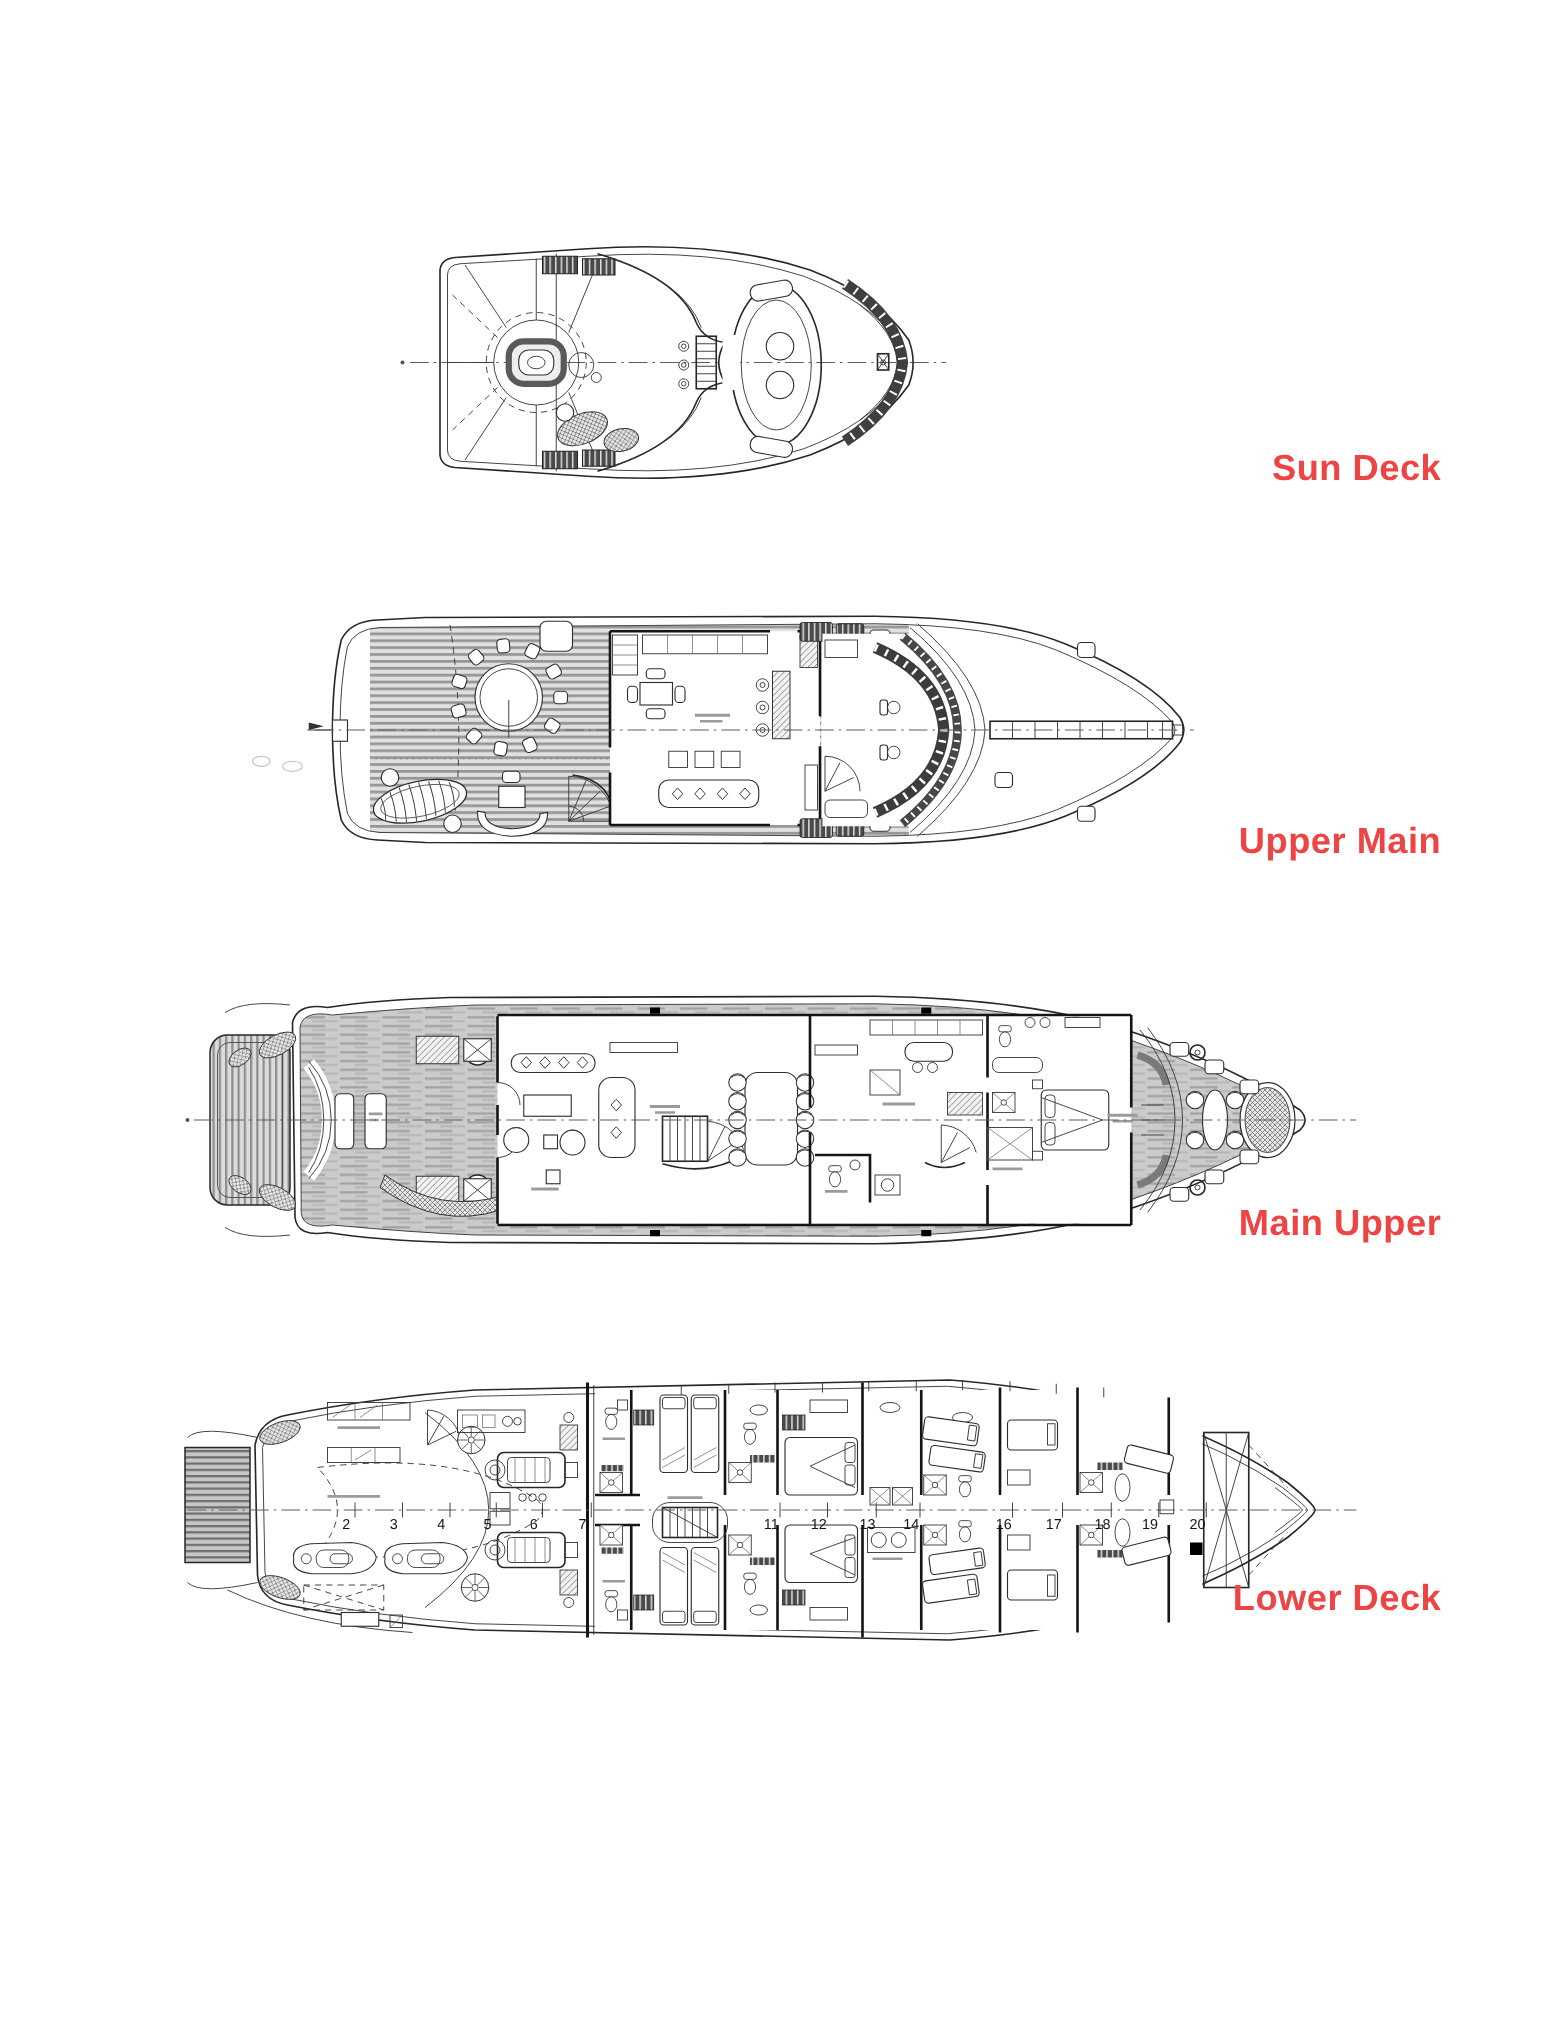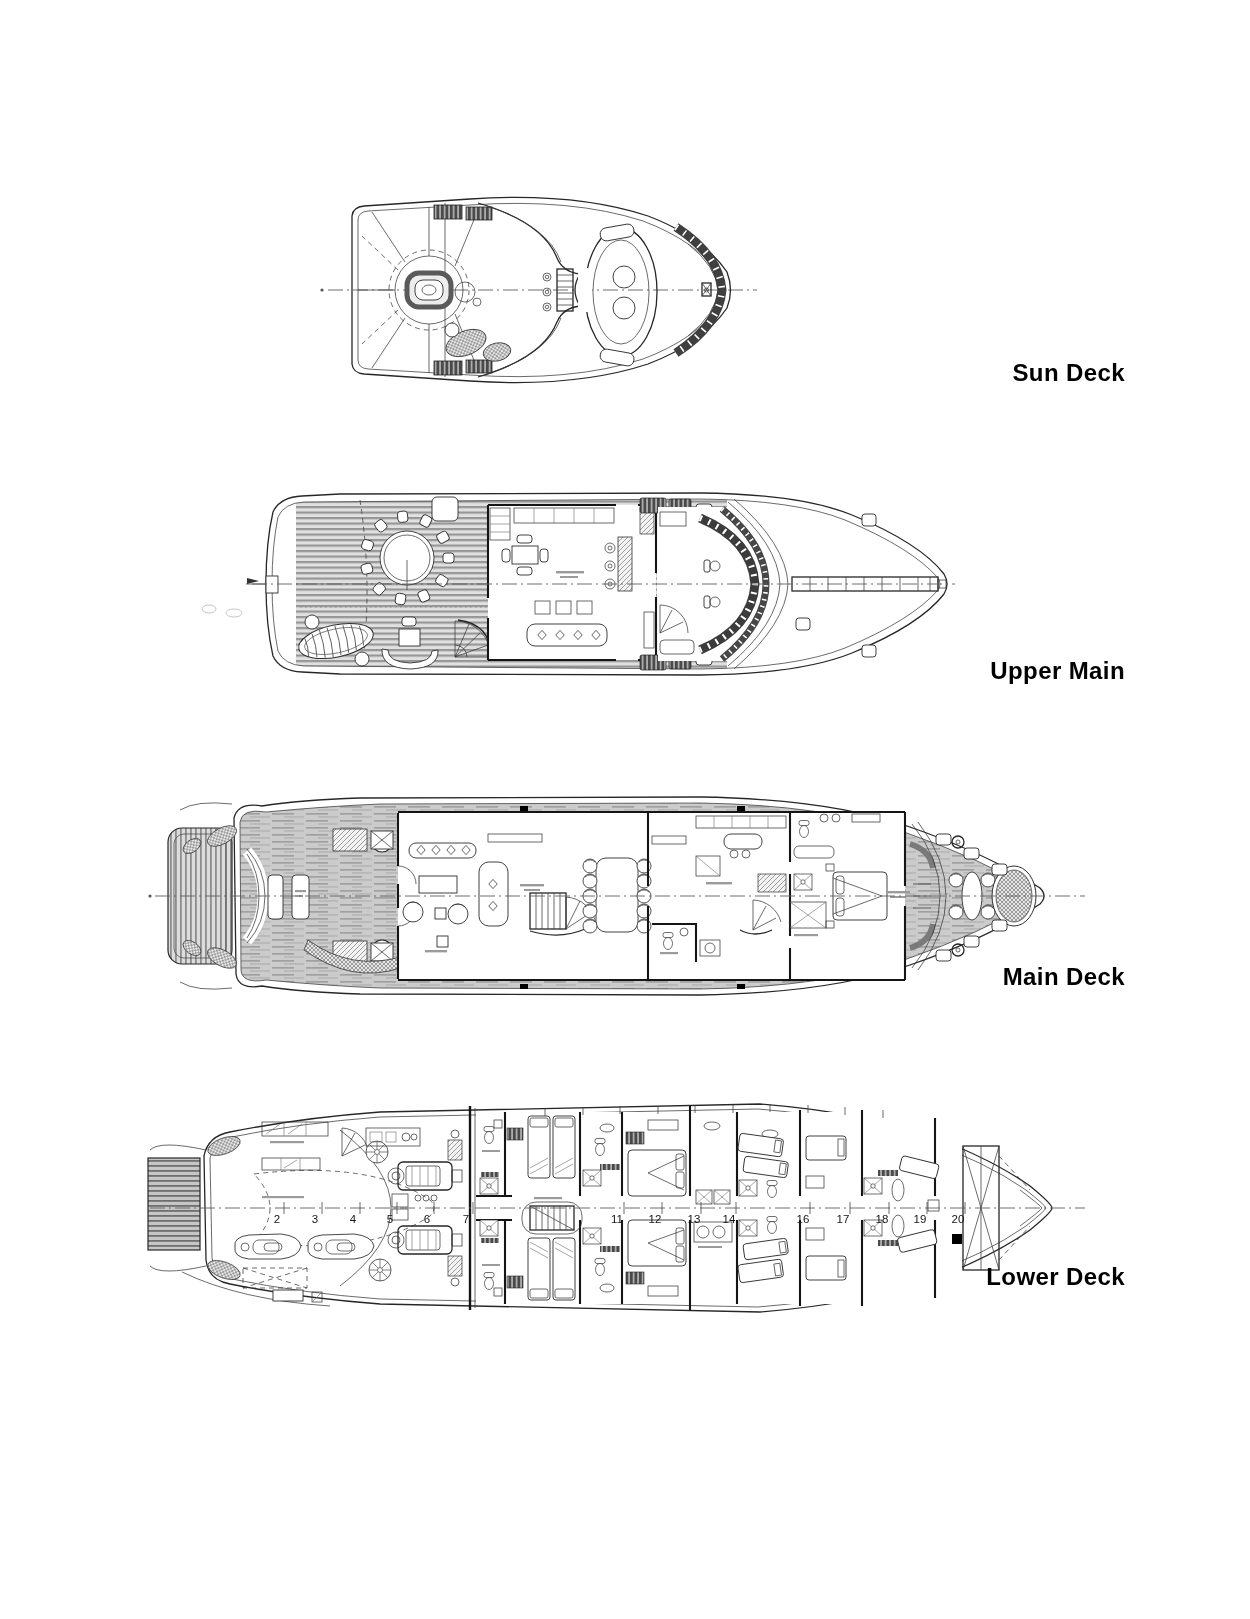--- a/index.html
+++ b/index.html
@@ -1,19 +1,19 @@
 <!DOCTYPE html>
 <html><head>
 <meta charset="utf-8">
 <style>
   html,body{margin:0;padding:0;background:#fff;}
   .canvas{position:relative;width:1250px;height:1619px;background:#fff;overflow:hidden;
           font-family:"Liberation Sans",sans-serif;}
   .canvas svg{position:absolute;left:0;top:0;}
-  .deck-label{position:absolute;right:125px;font-weight:bold;font-size:24px;color:#000000;
+  .deck-label{position:absolute;right:97px;font-weight:bold;font-size:29px;color:#ef4444;
               letter-spacing:.4px;white-space:nowrap;}
   
   .o{fill:none;stroke:#272727;stroke-width:1.3px;}
   .t{fill:none;stroke:#3a3a3a;stroke-width:.75px;}
   .tt{fill:none;stroke:#6b6b6b;stroke-width:.6px;}
   .w{fill:#fff;stroke:#2e2e2e;stroke-width:.9px;}
   .wall{fill:none;stroke:#151515;stroke-width:2.1px;}
   .cl{fill:none;stroke:#5e5e5e;stroke-width:.9px;stroke-dasharray:15 4 2 4;}
   .dsh{stroke-dasharray:5 4;}
   .mt{fill:#9b9b9b;}
@@ -729,16 +729,16 @@
     <text class="fn" x="843" y="1223">17</text>
     <text class="fn" x="882" y="1223">18</text>
     <text class="fn" x="920" y="1223">19</text>
     <text class="fn" x="958" y="1223">20</text>
   </g>
 </g>
 </svg>
 
 <div class="deck-label" style="top:359px">Sun Deck</div>
 <div class="deck-label" style="top:657px">Upper Main</div>
-<div class="deck-label" style="top:963px">Main Deck</div>
+<div class="deck-label" style="top:963px">Main Upper</div>
 <div class="deck-label" style="top:1263px">Lower Deck</div>
 
 </div>
 
 </body></html>

